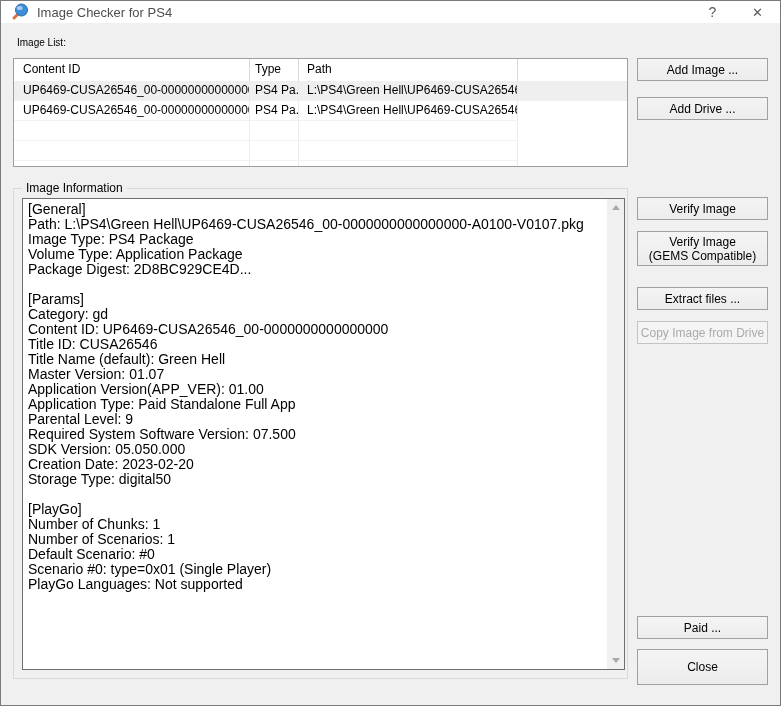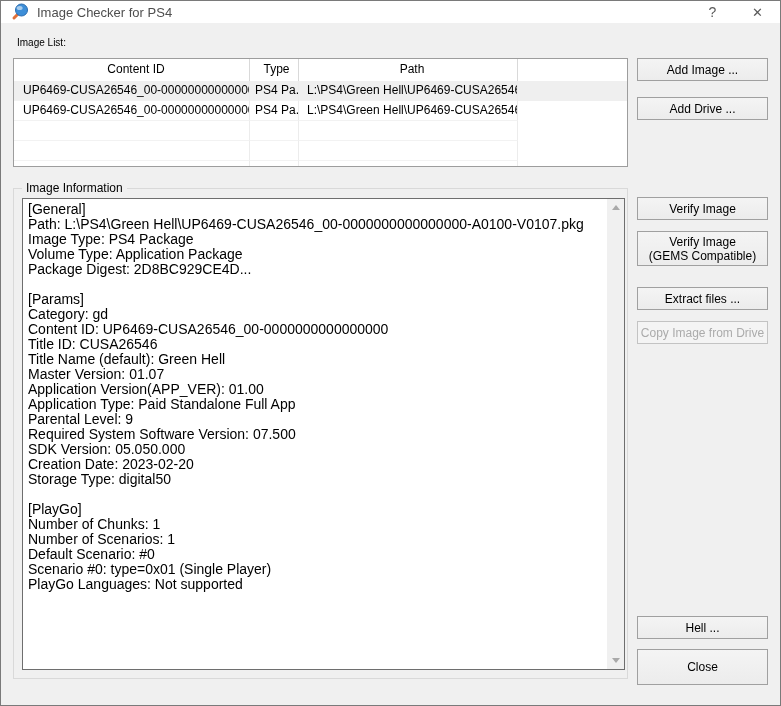--- a/index.html
+++ b/index.html
@@ -47,21 +47,21 @@
   }
   .btn.multiline { height: 35px; line-height: 14px; white-space: pre-line; }
 
   
   .listview {
     position: absolute; left: 12px; top: 57px;
     width: 615px; height: 109px;
     background: #ffffff; border: 1px solid #9d9d9d;
     overflow: hidden; font-size: 12px;
   }
-  .lv-header { display: flex; height: 22px; background: #ffffff; text-align: center; }
+  .lv-header { display: flex; height: 22px; background: #ffffff; }
   .lv-header .cell { line-height: 21px; border-right: 1px solid #d9d9d9; color:#000; }
   .lv-row { display: flex; height: 20px; }
   .lv-row .cell {
     line-height: 19px; border-right: 1px solid #ececec;
     border-bottom: 1px solid #f2f2f2;
     white-space: nowrap; overflow: hidden;
   }
   .cell.c1 { width: 236px; padding-left: 9px; }
   .cell.c2 { width: 49px;  padding-left: 5px; }
   .cell.c3 { width: 219px; padding-left: 8px; }
@@ -215,16 +215,16 @@
       </div>
     </div>
   </div>
 
   <div class="btn" style="top:196px;">Verify Image</div>
   <div class="btn multiline" style="top:230px;">Verify Image
 (GEMS Compatible)</div>
   <div class="btn" style="top:286px;">Extract files ...</div>
   <div class="btn disabled" style="top:320px;">Copy Image from Drive</div>
 
-  <div class="btn" style="top:615px;">Hell ...</div>
+  <div class="btn" style="top:615px;">Paid ...</div>
   <div class="btn" style="top:648px; height:36px;">Close</div>
 
 </div>
 
 </body></html>

